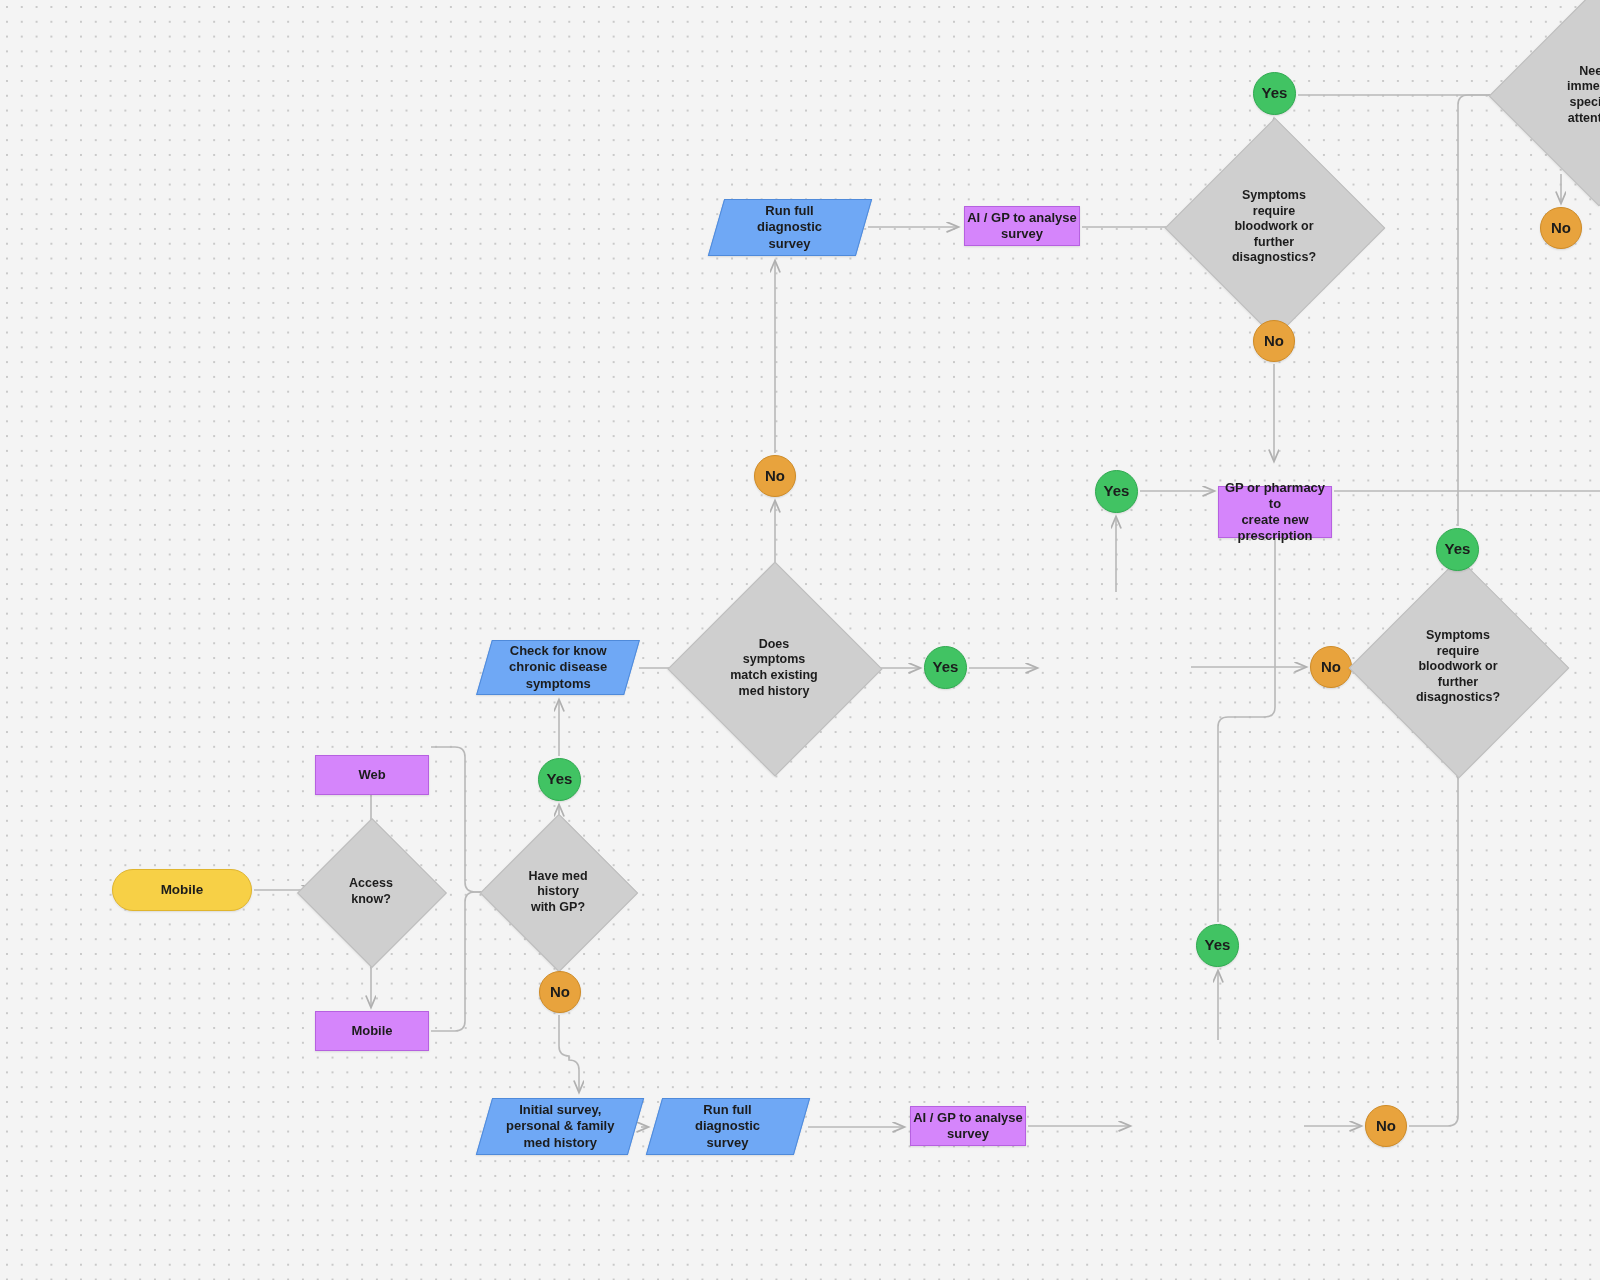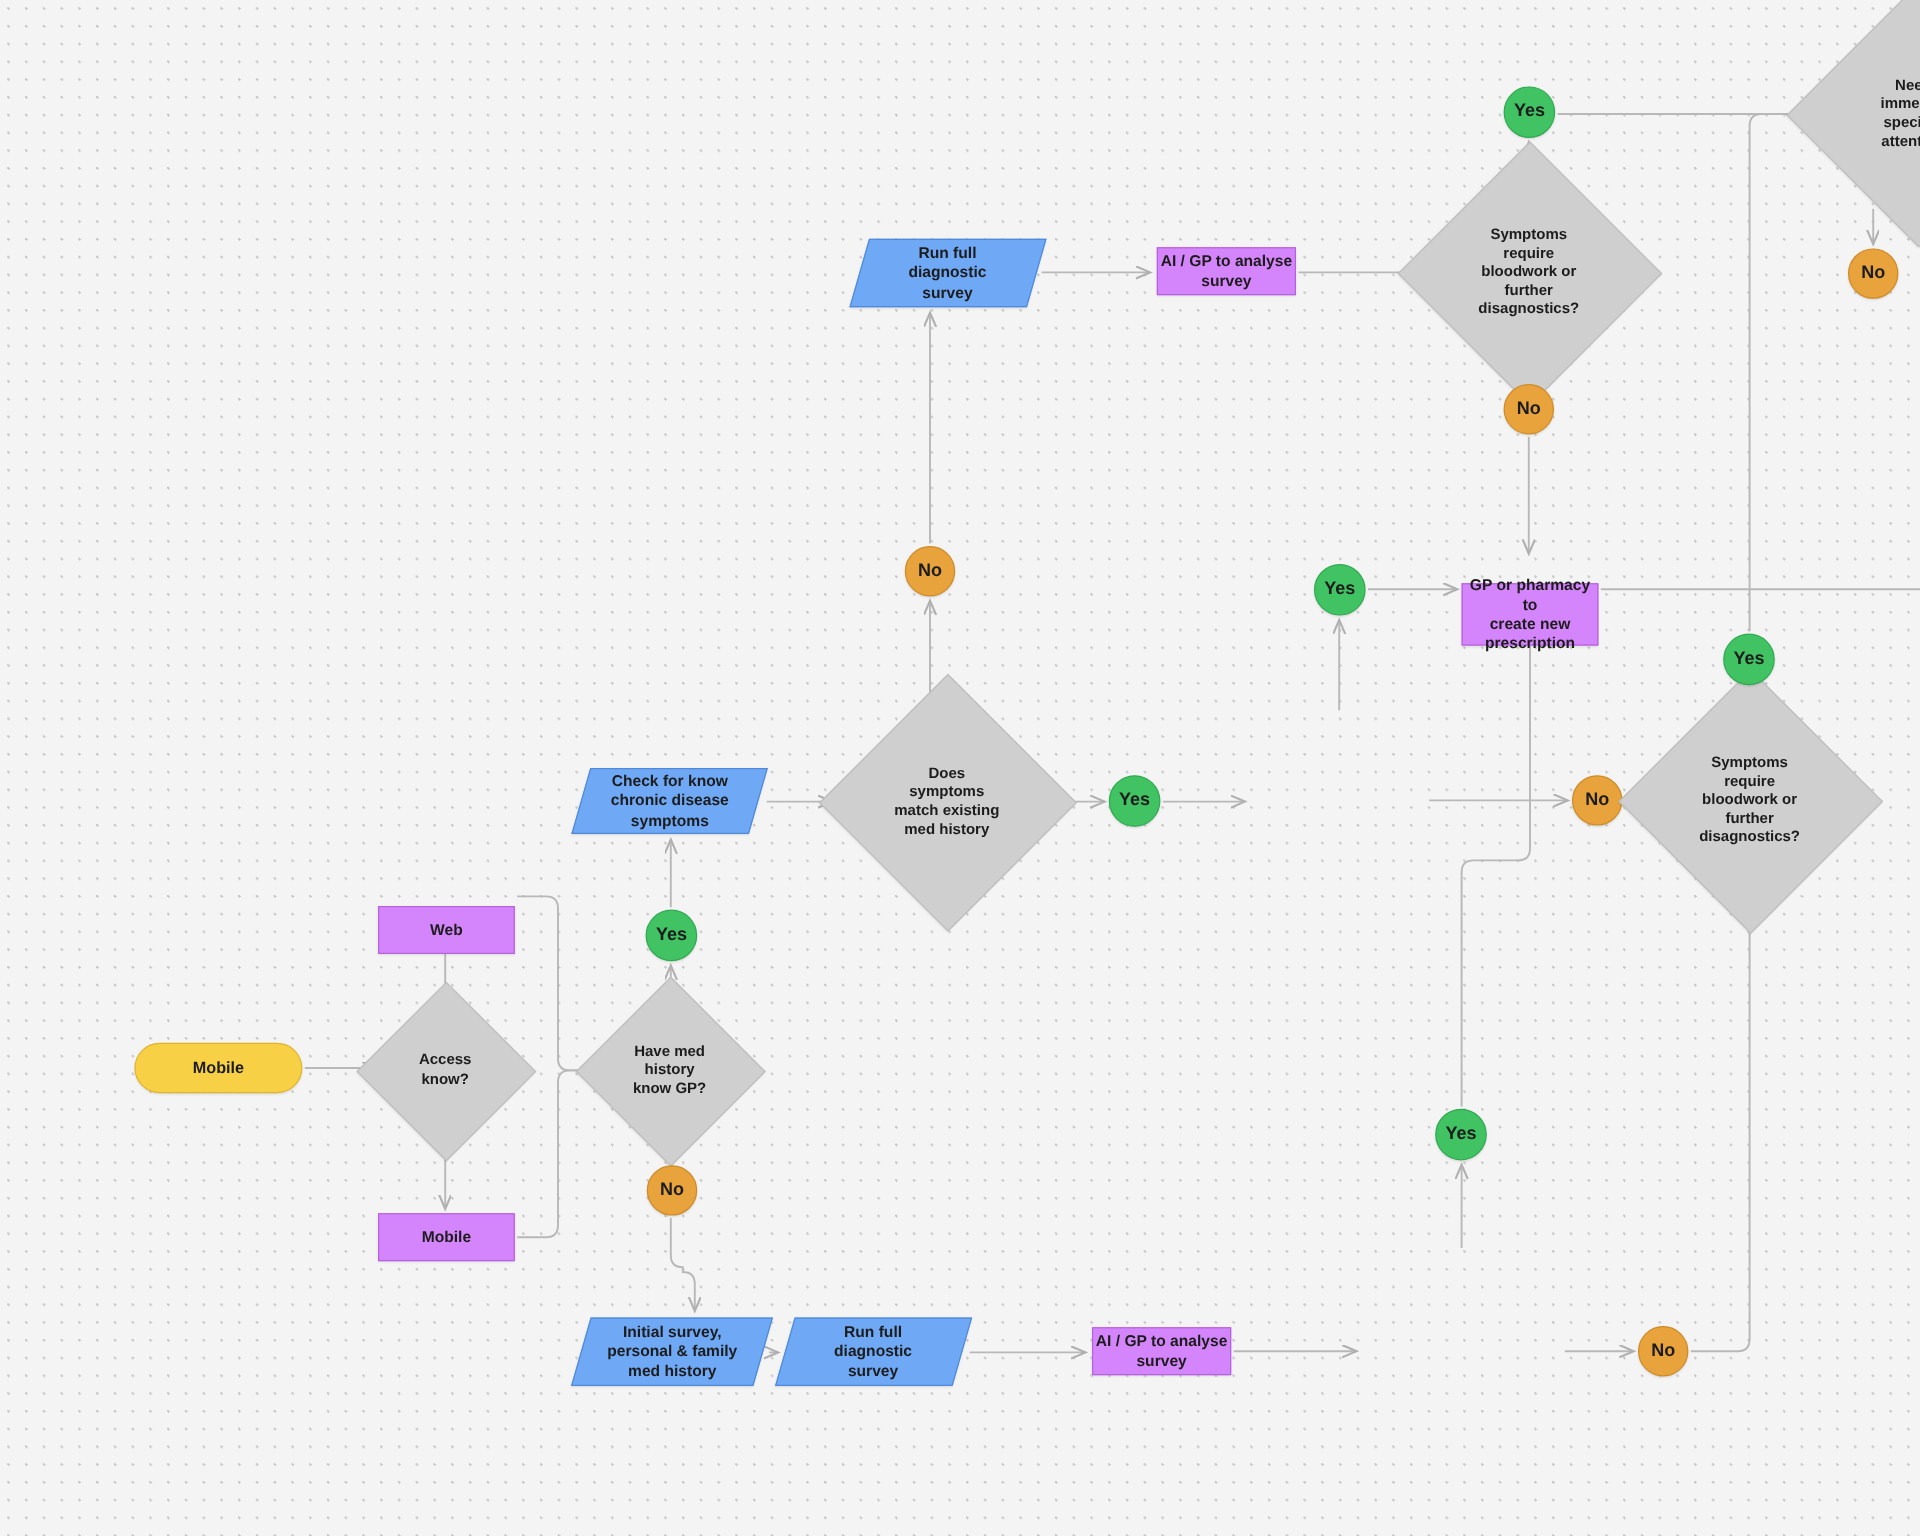--- a/index.html
+++ b/index.html
@@ -209,21 +209,21 @@
   </div>
 
   <div class="node n-proc" style="left:315px; top:1011px; width:114px; height:40px;">
     <span>Mobile</span>
   </div>
 
   <div class="node n-dec" style="left:503px; top:837px; width:110px; height:110px;">
     <span class="dia-bg"></span>
     <span class="dia-label">Have med
 history
-know GP?</span>
+with GP?</span>
   </div>
 
   <div class="node n-yes" style="left:538px; top:758px; width:43px; height:43px;">
     <span>Yes</span>
   </div>
 
   <div class="node n-no" style="left:539px; top:971px; width:42px; height:42px;">
     <span>No</span>
   </div>
 
@@ -252,21 +252,21 @@
 
 
   <div class="node n-no" style="left:1365px; top:1105px; width:42px; height:42px;">
     <span>No</span>
   </div>
 
   <div class="node n-yes" style="left:1196px; top:924px; width:43px; height:43px;">
     <span>Yes</span>
   </div>
 
-  <div class="node n-dec" style="left:714px; top:593px; width:150px; height:150px;">
+  <div class="node n-dec" style="left:699px; top:593px; width:150px; height:150px;">
     <span class="dia-bg"></span>
     <span class="dia-label">Does
 symptoms
 match existing
 med history</span>
   </div>
 
   <div class="node n-no" style="left:754px; top:455px; width:42px; height:42px;">
     <span>No</span>
   </div>

